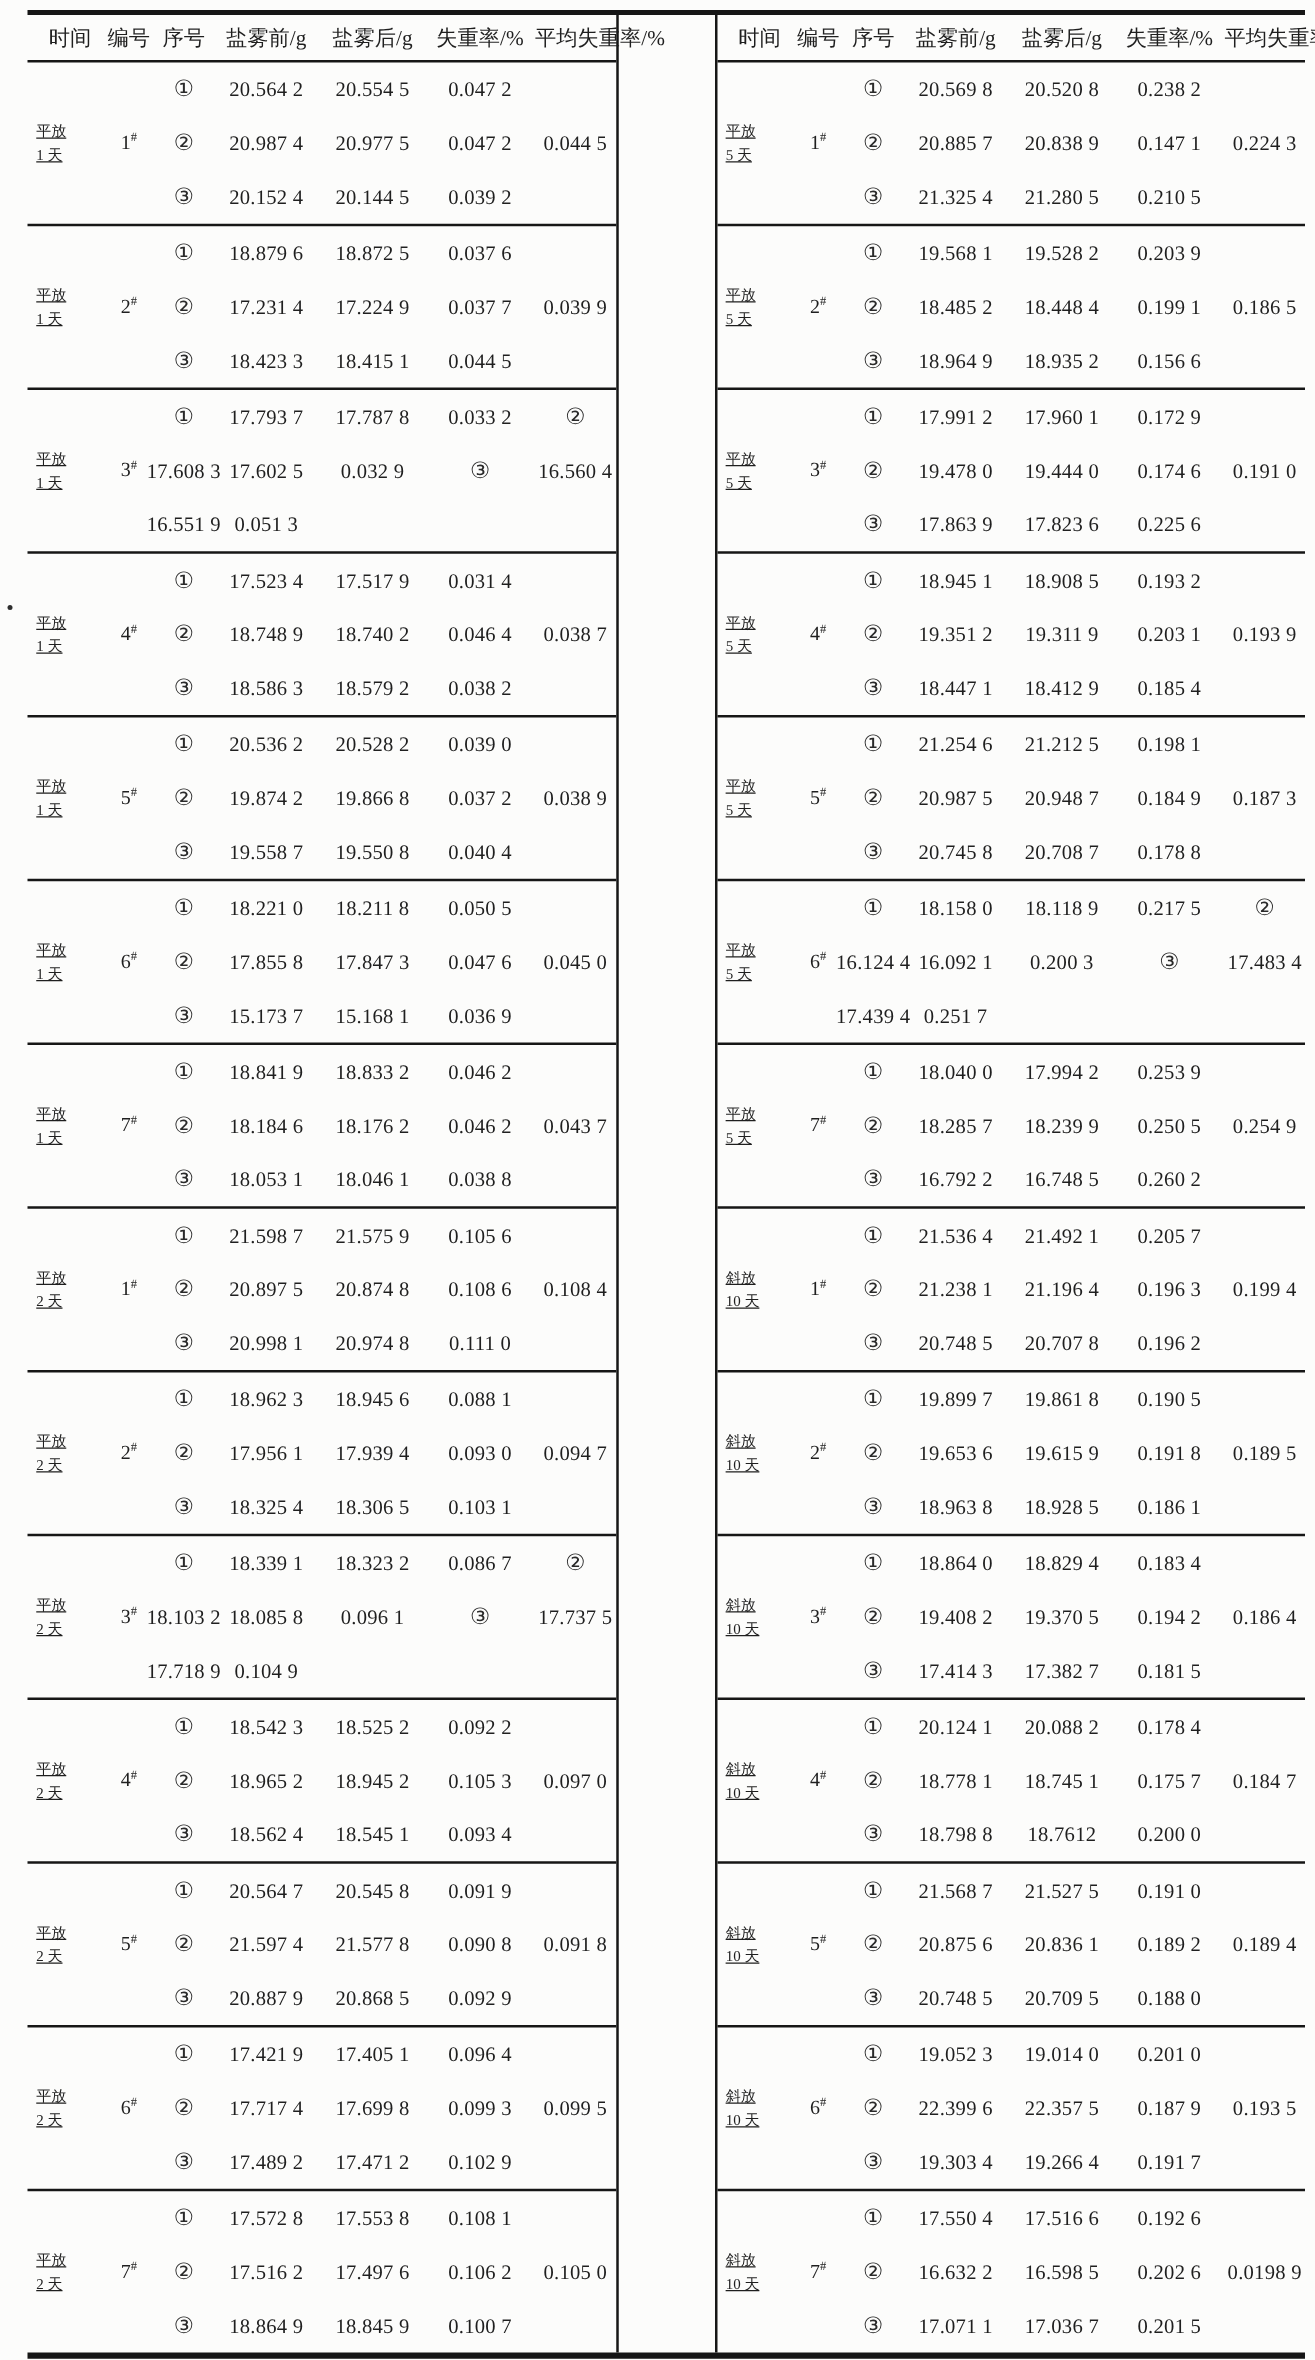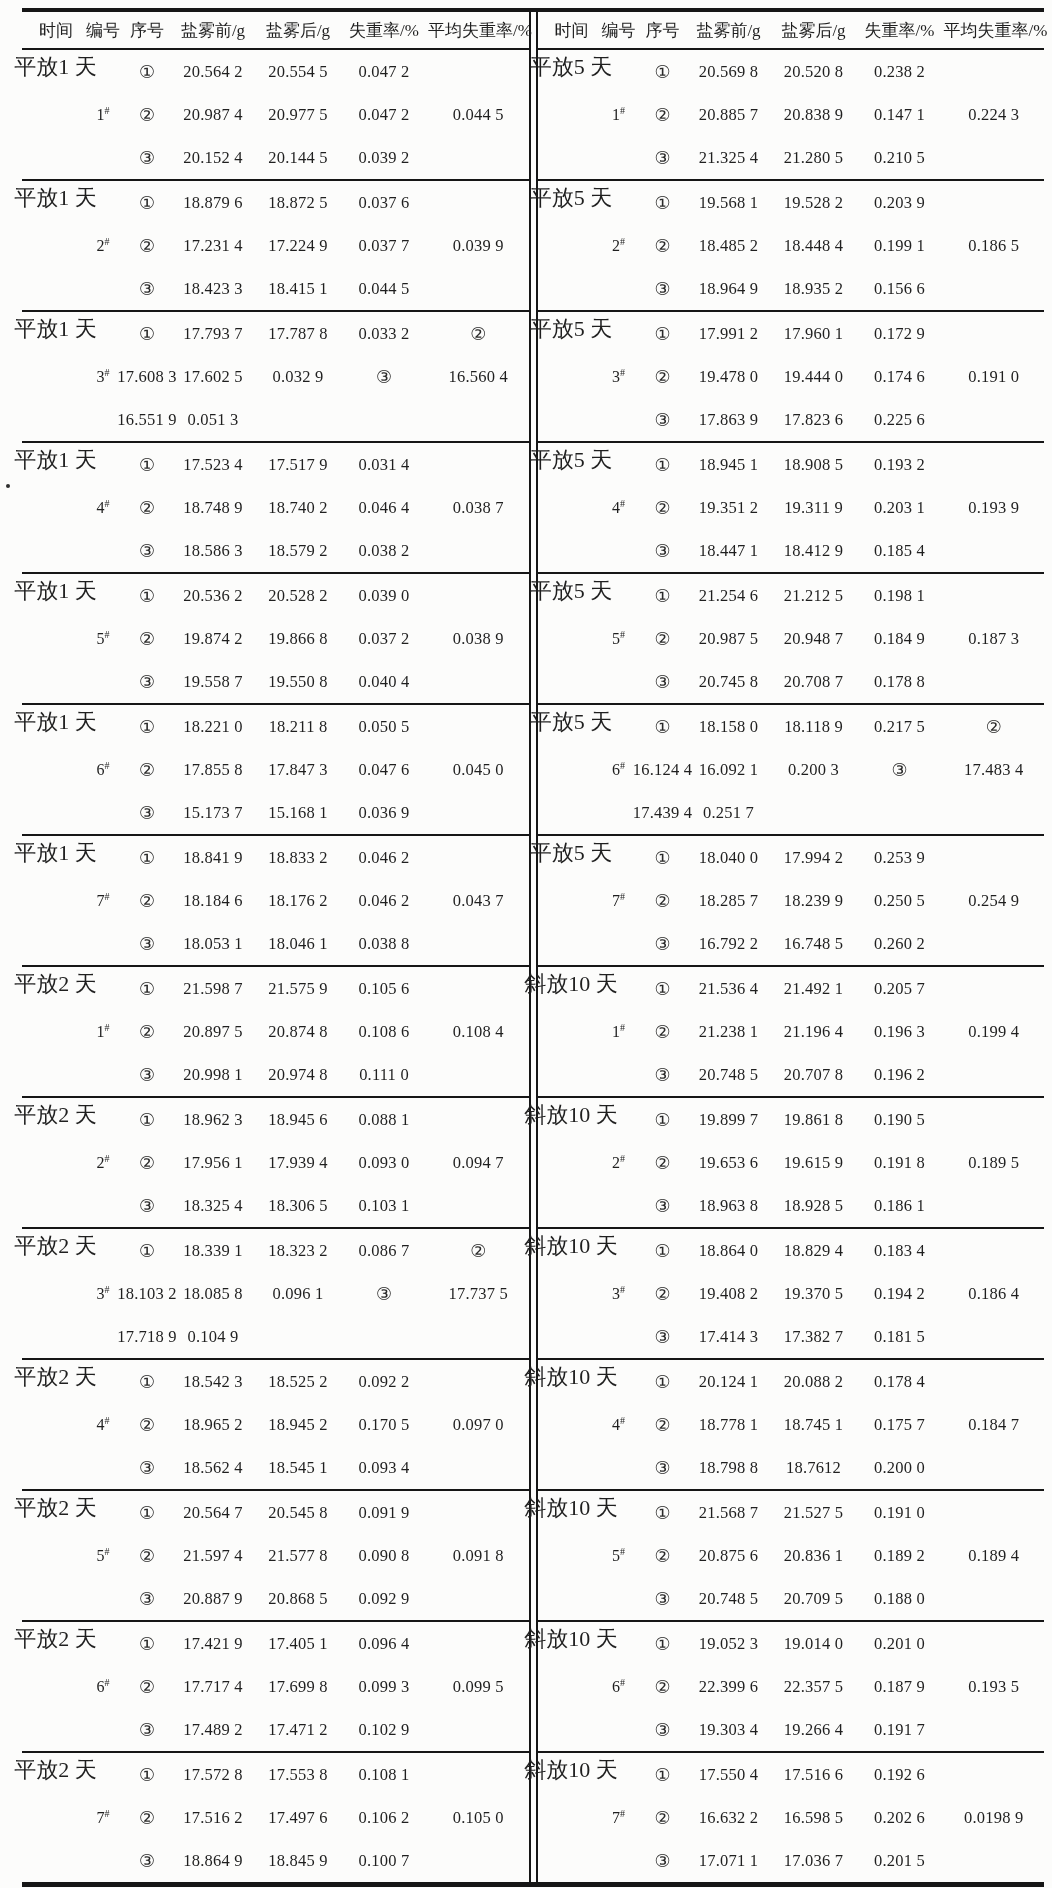--- a/index.html
+++ b/index.html
@@ -6,21 +6,21 @@
   body { background:#e8e8e8; }
   .page {
     width:1052px; height:1888px; position:relative;
     background:#fcfcfb; overflow:hidden;
     font-family:"Liberation Serif","DejaVu Serif","DejaVu Sans",serif;
     color:#1f1f1f;
   }
   .scan-table {
     position:absolute; left:22px; right:8px; top:8px;
     border-top:4px solid #161616; border-bottom:5px solid #161616;
-    display:flex; align-items:flex-start;
+    display:flex; align-items:flex-start;gap:36px;
   }
   .half { flex:1 1 0; min-width:0; }
   .half-left  { border-right:2px solid #161616; }
   .gap { width:5px; flex:0 0 auto; }
   .half-right { border-left:2px solid #161616; }
 
   .grid7 {
     display:grid;
     grid-template-columns:56px 42px 46px 86px 84px 88px 1fr;
     padding-left:4px;
@@ -34,22 +34,22 @@
 
   .group {
     grid-template-rows:repeat(3,1fr);
     height:131px; border-bottom:2px solid #161616;
     font-size:16.5px;
   }
   .group:last-child { height:129px; border-bottom:none; }
 
   .cell { display:flex; align-items:center; justify-content:center; white-space:nowrap; }
   .time-cell {
-    grid-area:1/1/4/2; flex-direction:row; align-items:flex-start;
-    justify-content:center; padding-left:3px; font-size:22px; line-height:1.55;
+    grid-area:1/1/4/2; flex-direction:column; align-items:flex-start;
+    justify-content:center; padding-left:3px; font-size:12px; line-height:1.55;text-decoration:underline;
   }
   .id-cell  { grid-area:1/2/4/3; font-size:16px; }
   .id-cell sup { font-size:10px; line-height:0; margin-top:-8px; }
   .avg-cell { grid-area:1/7/4/8; font-size:16.5px; }
   .mrow { display:contents; }
   .seq-cell { font-size:18px; font-family:"DejaVu Sans","Liberation Serif",sans-serif; color:#2a2a2a; }
   .num { letter-spacing:0.2px; }
 
   .stray-dot {
     position:absolute; left:6px; top:484px; width:4px; height:4px;
@@ -385,21 +385,21 @@
     <div class="mrow">
       <div class="cell seq-cell">①</div>
       <div class="cell num">18.542 3</div>
       <div class="cell num">18.525 2</div>
       <div class="cell num">0.092 2</div>
     </div>
     <div class="mrow">
       <div class="cell seq-cell">②</div>
       <div class="cell num">18.965 2</div>
       <div class="cell num">18.945 2</div>
-      <div class="cell num">0.170 5</div>
+      <div class="cell num">0.105 3</div>
     </div>
     <div class="mrow">
       <div class="cell seq-cell">③</div>
       <div class="cell num">18.562 4</div>
       <div class="cell num">18.545 1</div>
       <div class="cell num">0.093 4</div>
     </div>
   </div>
 
   <div class="group grid7">

